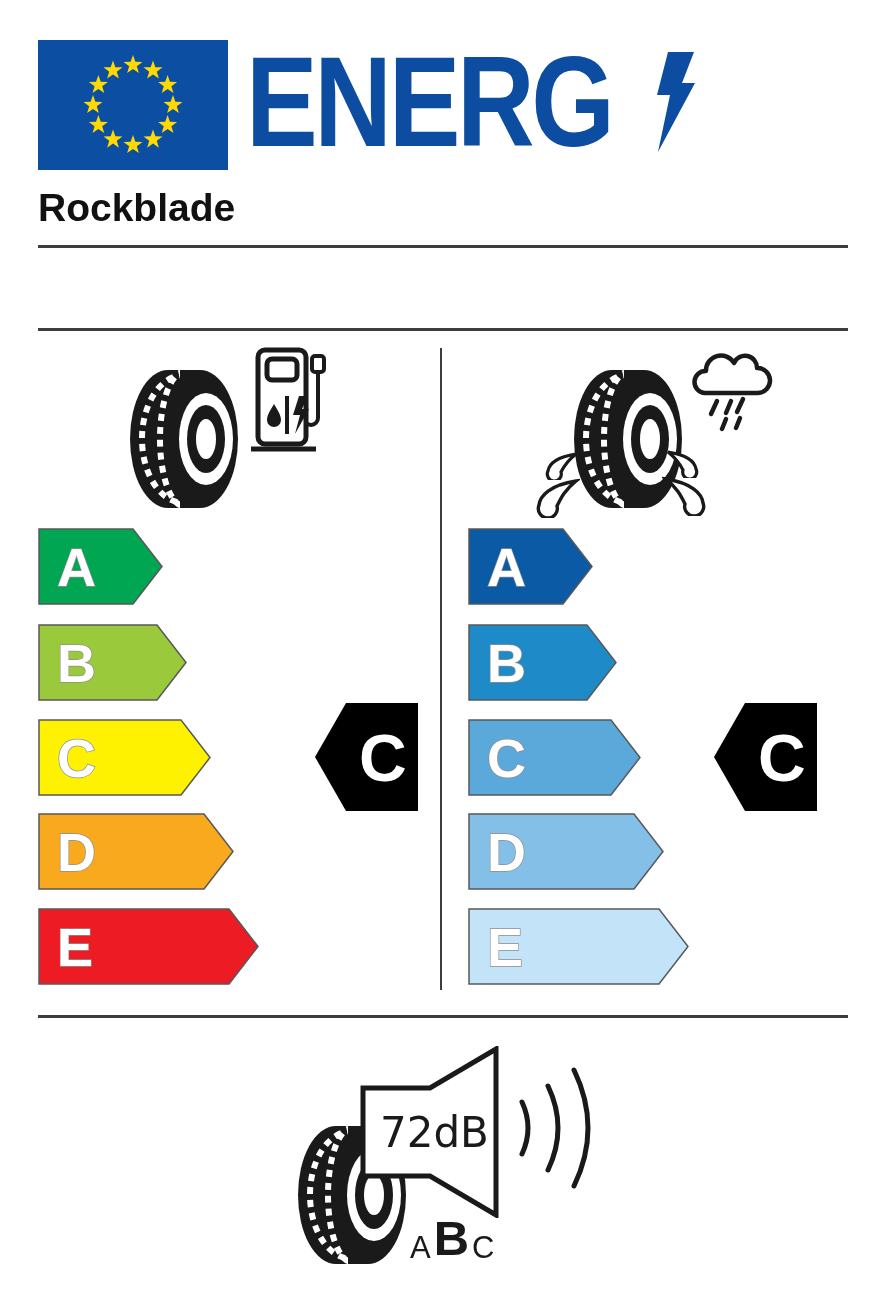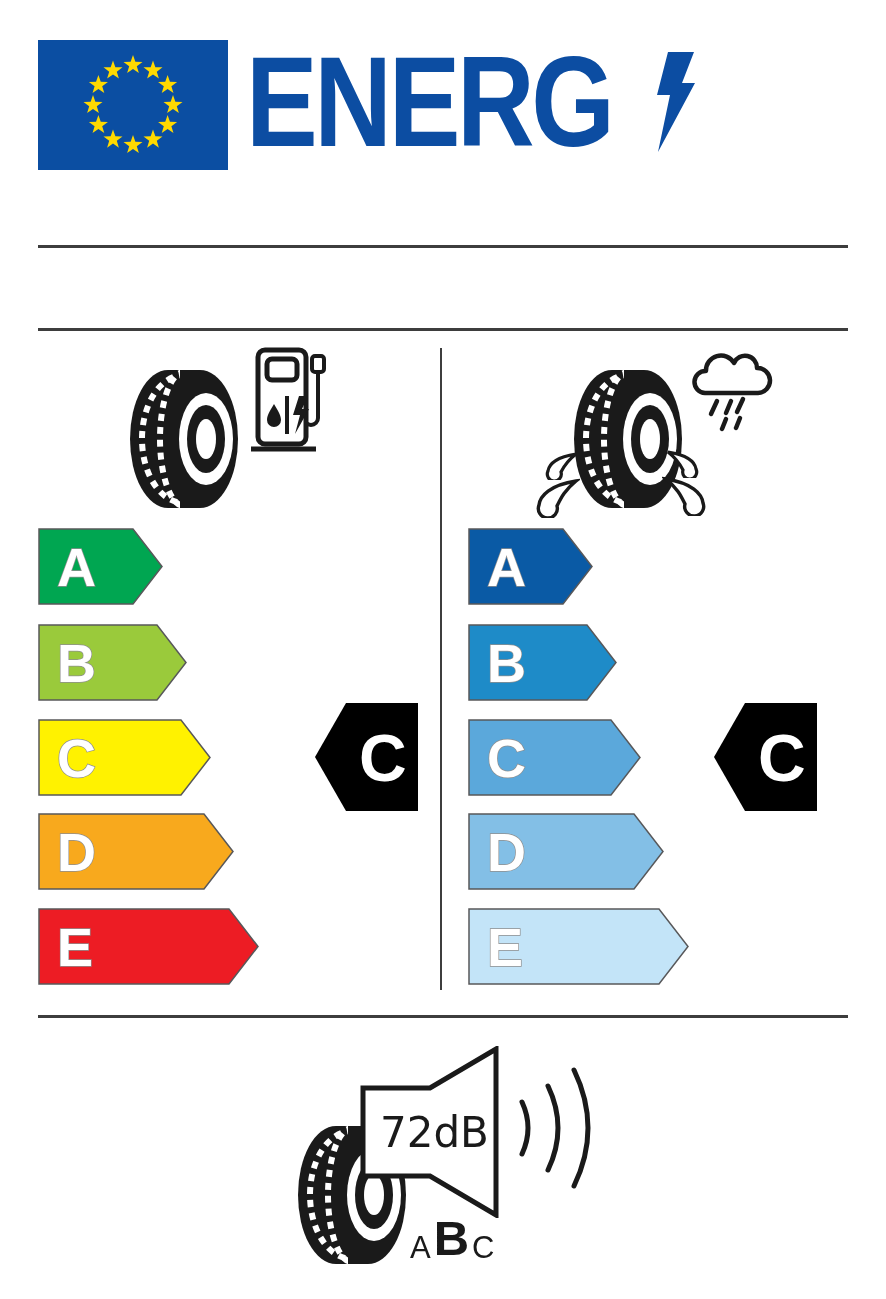--- a/index.html
+++ b/index.html
@@ -74,20 +74,21 @@
       <use href="#star" x="60.4" y="45"></use>
         <use href="#star" x="75" y="30.4"></use>
     </g>
   </svg>
 
   <div class="energ">ENERG</div>
   <svg class="bolt" width="54" height="102" viewBox="0 0 54 102">
     <path d="M18 0 L44 0 L32 31 L45 31 L8 100 L20 43 L7 43 Z" fill="#0C4DA2"></path>
   </svg>
 
+  <div class="brand">Rockblade</div>
 
   <div class="hline l1"></div>
   <div class="hline l2"></div>
   <div class="vdivider"></div>
   <div class="hline l3"></div>
 
   <svg class="tire-fuel" width="112" height="142" viewBox="0 0 112 142">
     <defs>
         <clipPath id="tc1">
           <rect x="0" y="0" width="52" height="142"></rect>

